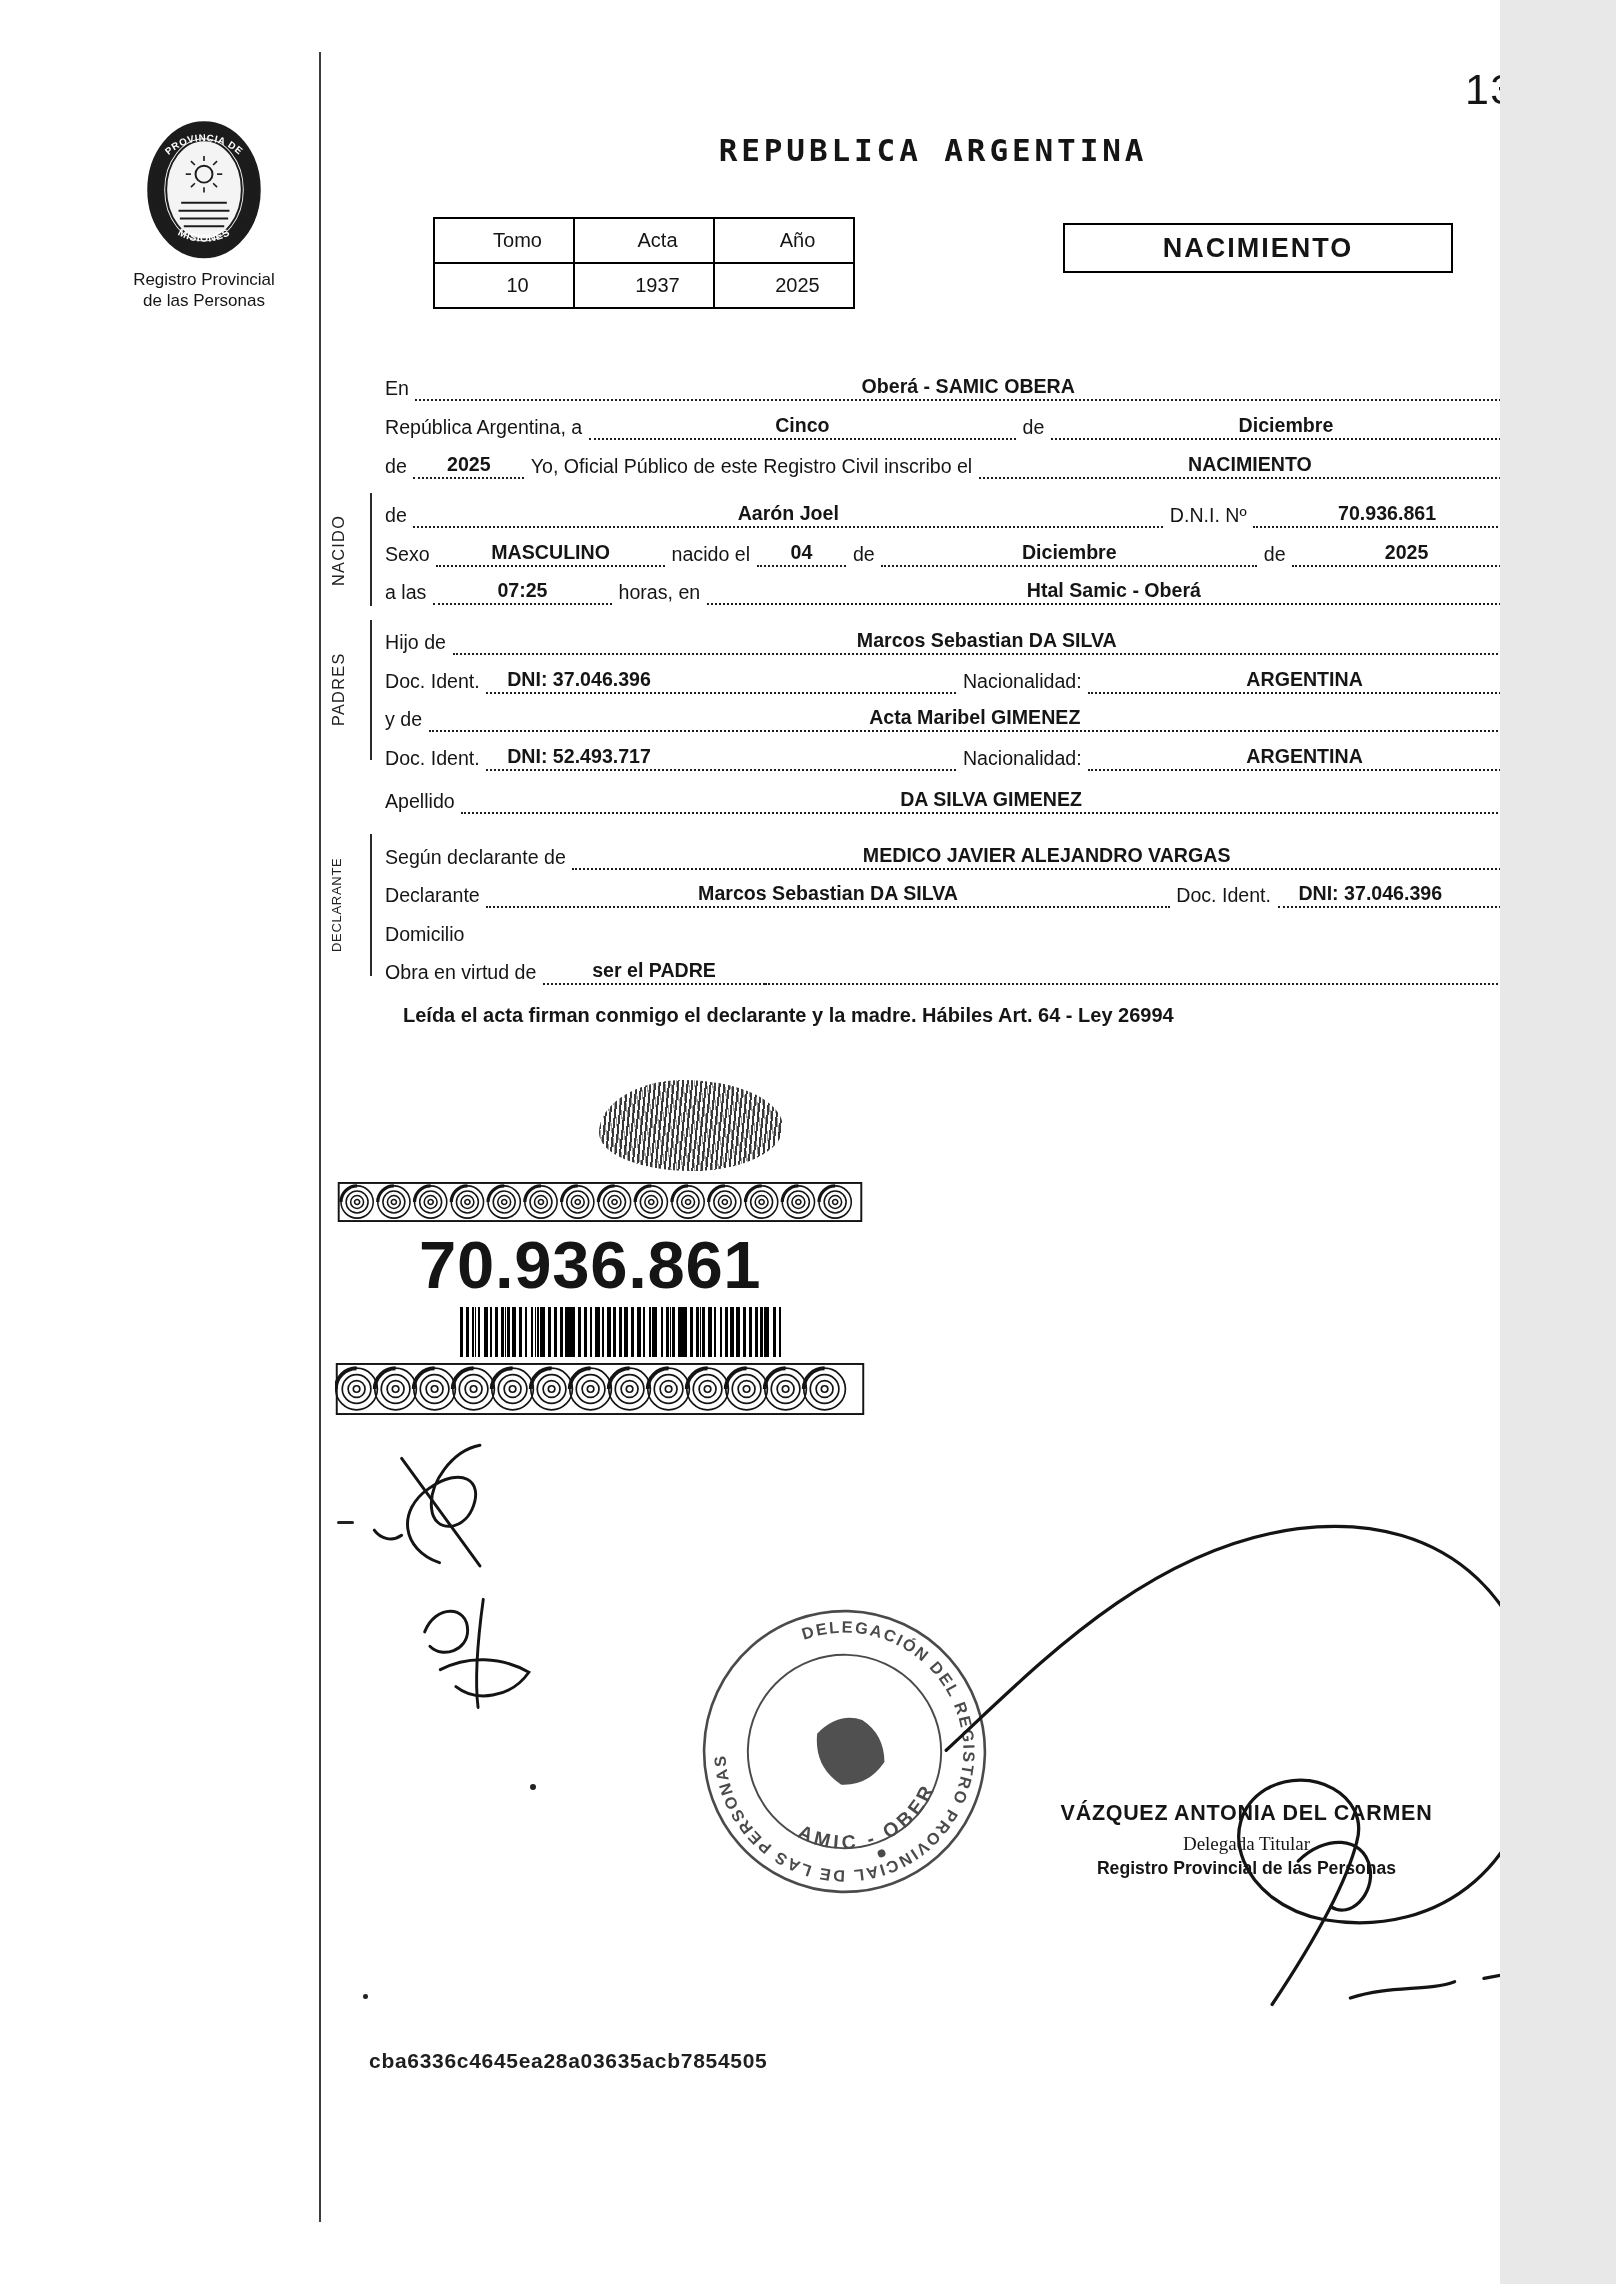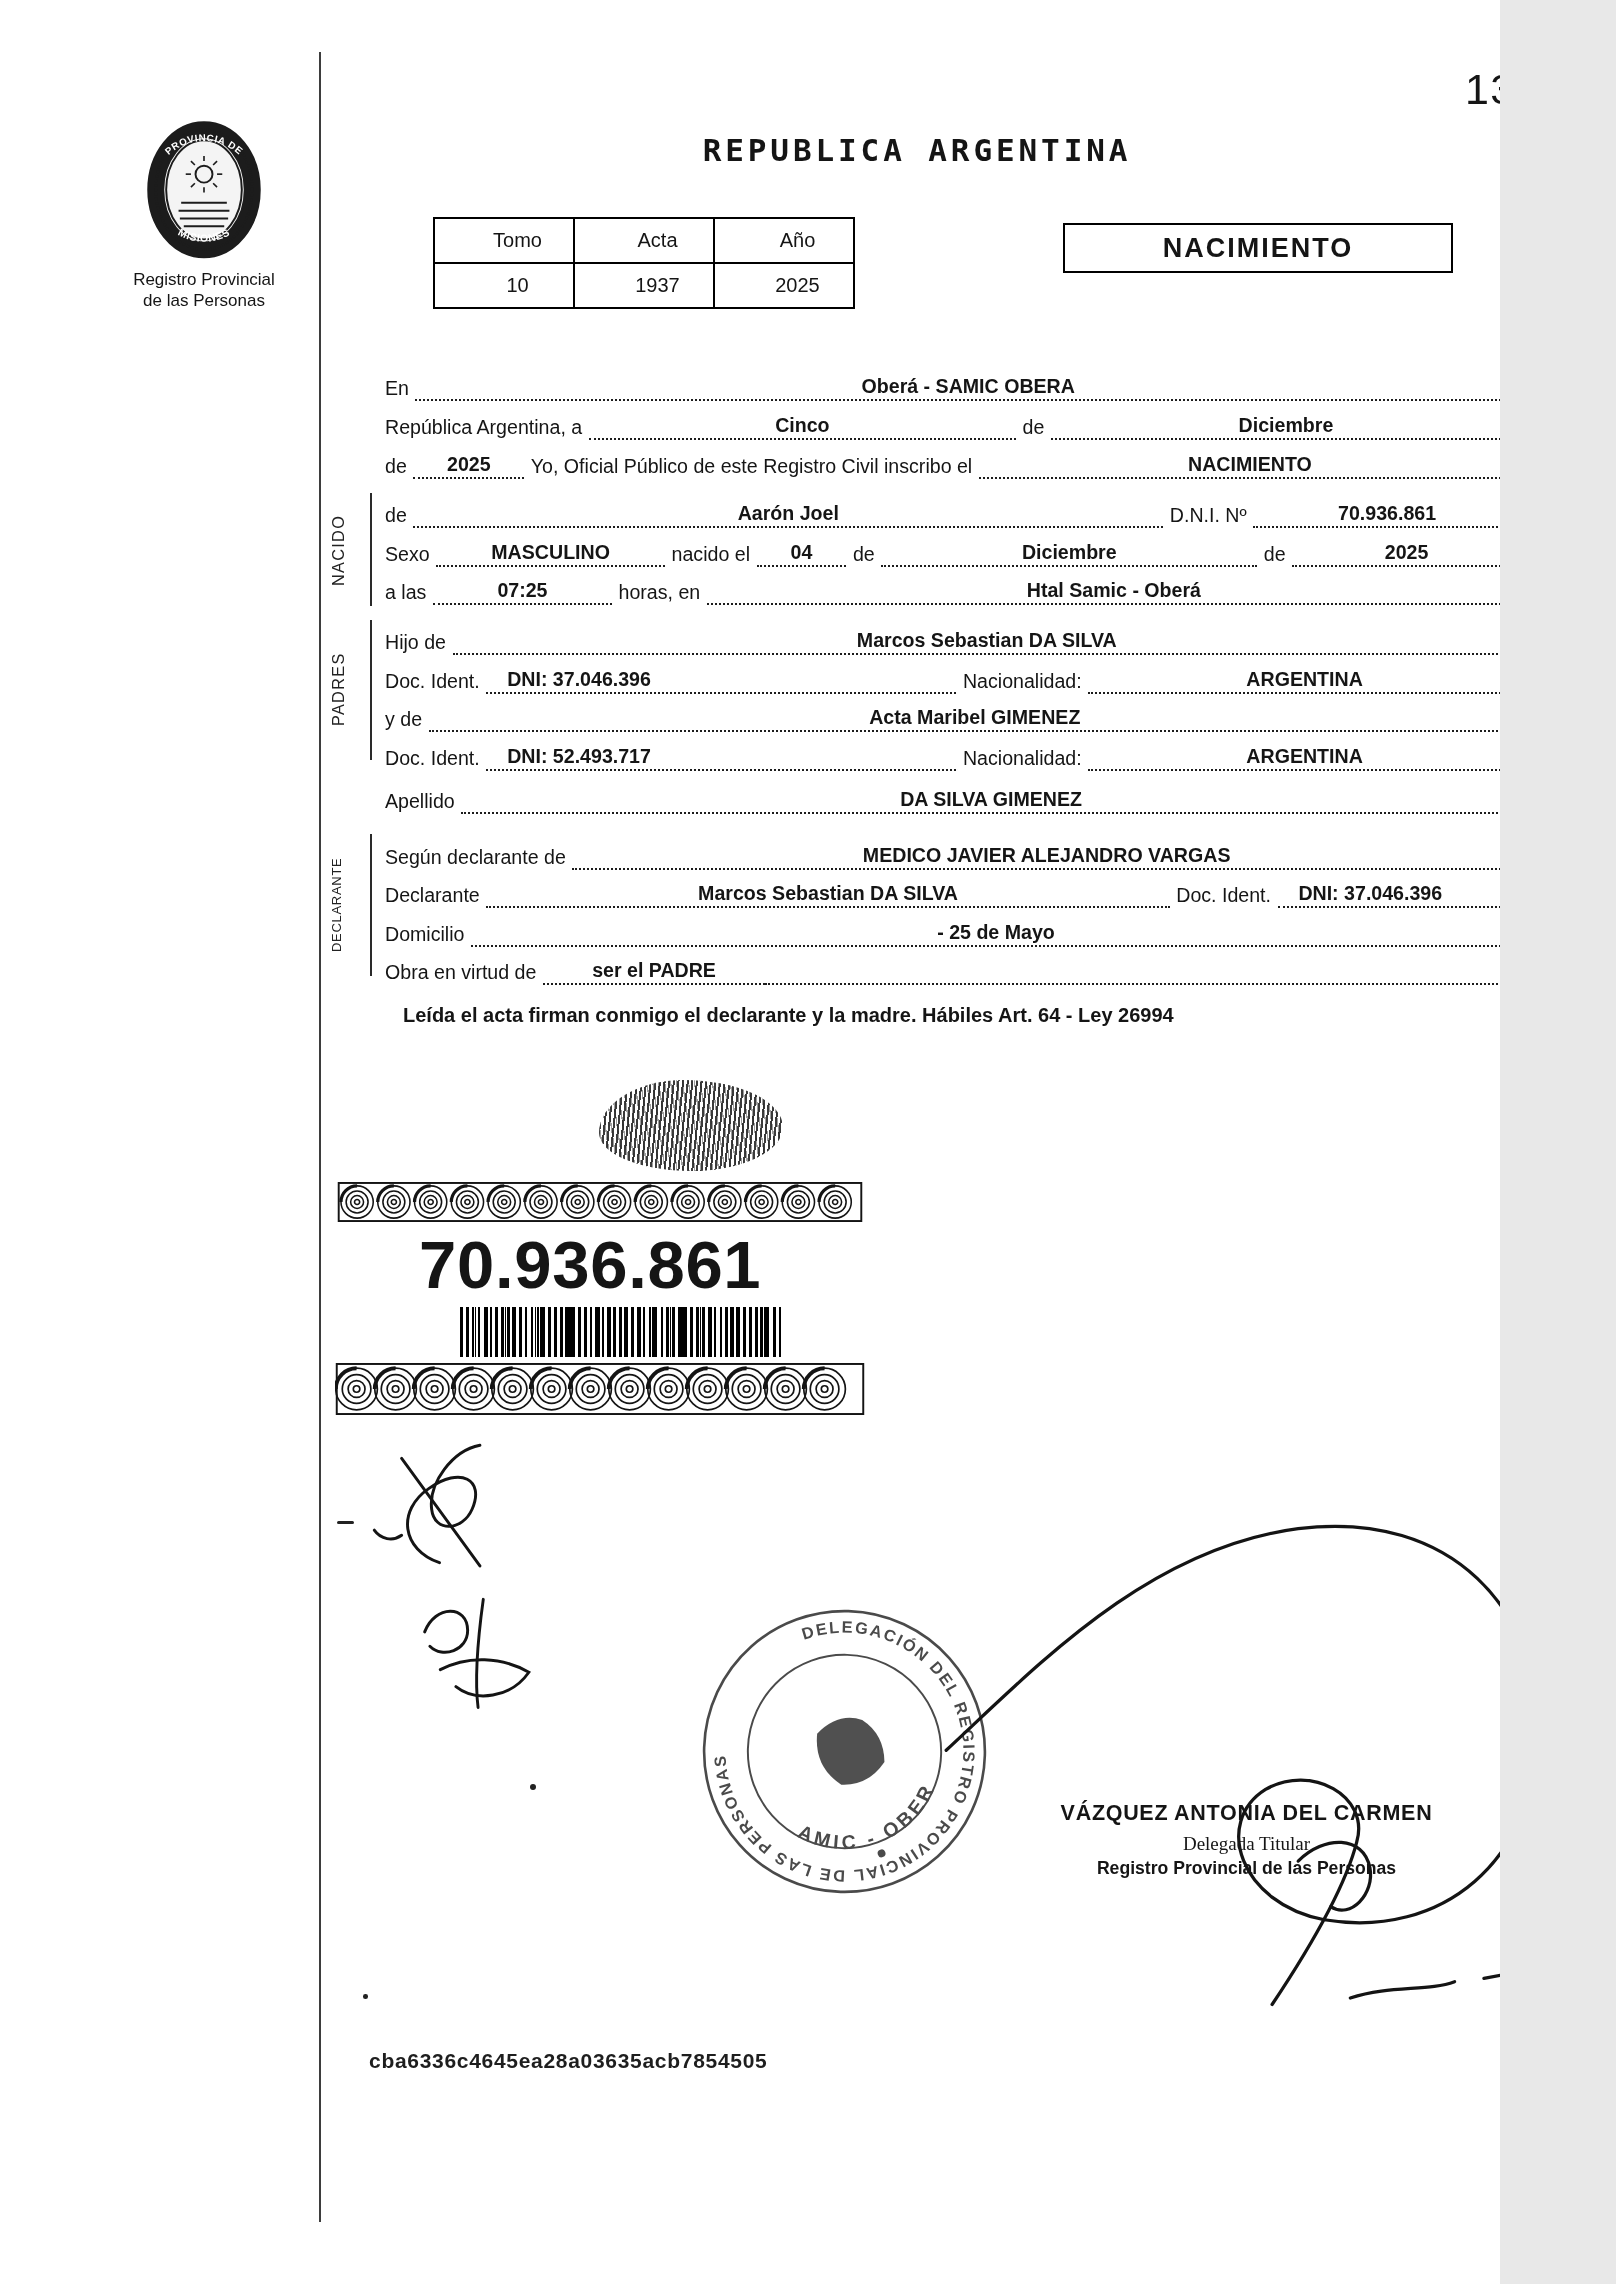--- a/index.html
+++ b/index.html
@@ -12,21 +12,21 @@
   .art-dash{position:absolute;left:1568px;top:34px;width:22px;height:2.6px;background:#6a6a6a;transform:rotate(-6deg);border-radius:1.3px;}
   .art-tilde{position:absolute;left:1596px;top:39px;width:11.7px;height:6.5px;border-bottom:2px solid #6a6a6a;border-radius:50%;transform:rotate(-12deg);}
   .speck{position:absolute;border-radius:50%;background:#222;}
 
   .pagenum{position:absolute;left:1465px;top:65px;font-size:43px;letter-spacing:1.3px;}
 
   
   .emblem{position:absolute;left:129px;top:110px;}
   .orgname{position:absolute;left:104px;top:269px;width:200px;text-align:center;font-size:17px;line-height:1.25;}
 
-  .title{position:absolute;left:304px;top:132px;width:1226px;text-align:center;
+  .title{position:absolute;left:320px;top:132px;width:1226px;text-align:center;
          font-family:"DejaVu Sans Mono",monospace;font-weight:bold;font-size:31px;letter-spacing:3.9px;}
 
   .reg-table{position:absolute;left:433px;top:217px;display:grid;grid-template-columns:repeat(3,138px);
              grid-auto-rows:43px;gap:2px;background:#000;border:2px solid #000;}
   .cell{background:#fff;display:flex;align-items:center;justify-content:center;font-size:20px;padding-left:27px;}
 
   .rectype{position:absolute;left:1063px;top:223px;width:386px;height:46px;border:2px solid #000;
            display:flex;align-items:center;justify-content:center;font-size:27px;letter-spacing:2px;font-weight:600;}
 
   
@@ -266,23 +266,20 @@
         <b class="vl">Marcos Sebastian DA SILVA</b>
       </span>
     <span class="lb">Doc. Ident.</span>
     <span class="fl lt">
         <b class="vl">DNI: 37.046.396</b>
       </span>
   </div>
 
   <div class="ln" style="top:913px">
     <span class="lb first">Domicilio</span>
-    <span class="fl">
-        <b class="vl">- 25 de Mayo</b>
-      </span>
   </div>
 
   <div class="ln" style="top:951px">
     <span class="lb first">Obra en virtud de</span>
     <span class="fl">
         <b class="vl">ser el PADRE</b>
       </span>
     <span class="fl" style="flex-grow:3.4"></span>
   </div>
 

